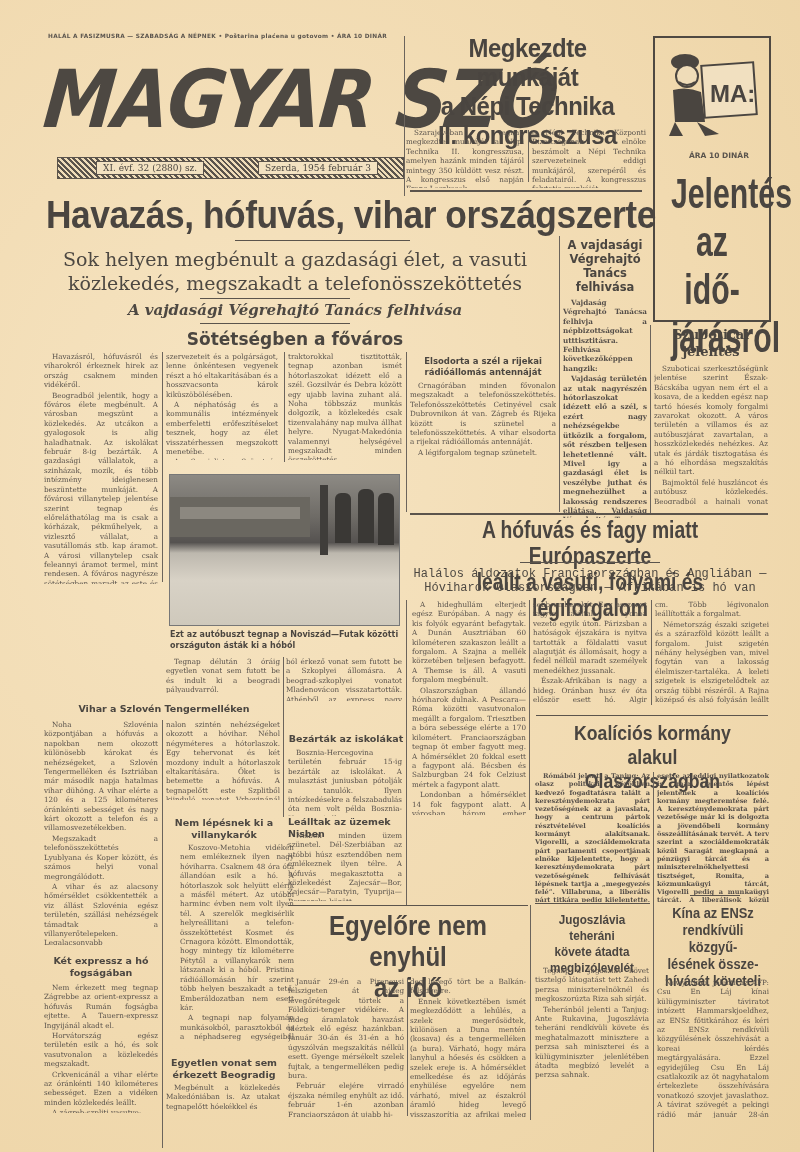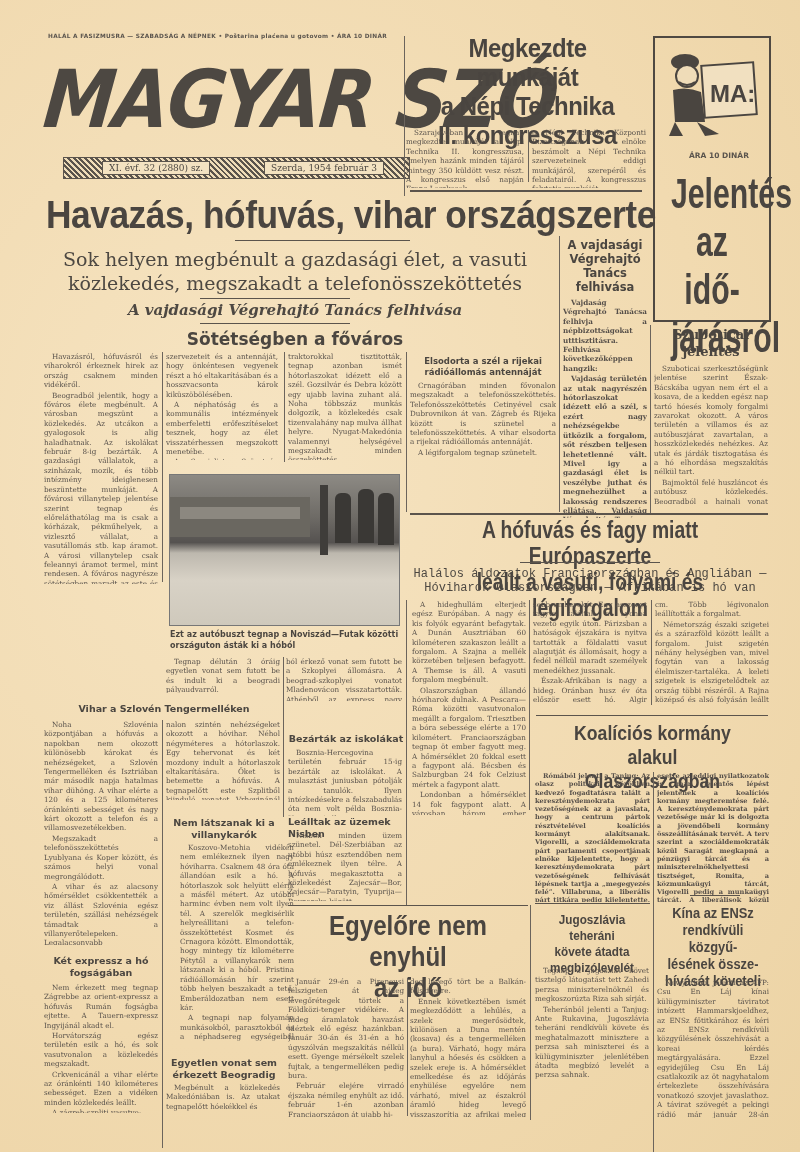--- a/index.html
+++ b/index.html
@@ -37,21 +37,21 @@
     border:1px solid #777;
     overflow:hidden;
   }
   .bigtitle { font-family:"Liberation Sans", sans-serif; font-weight:bold; color:#4a4540; line-height:1; }
 </style>
 </head>
 <body>
 
 <div class="abs motto" style="left:48px;top:33px;">HALÁL A FASIZMUSRA — SZABADSÁG A NÉPNEK • Poštarina plaćena u gotovom • ÁRA 10 DINÁR</div>
 <div class="abs masthead" style="left:48px;top:60px;">MAGYAR SZÓ</div>
-<div class="abs hatch" style="left:63px;top:157px;width:345px;height:20px;">
+<div class="abs hatch" style="left:57px;top:157px;width:345px;height:20px;">
   <span class="abs datebox" style="left:38px;top:3px;">XI. évf. 32 (2880) sz.</span>
   <span class="abs datebox" style="left:200px;top:3px;">Szerda, 1954 február 3</span>
 </div>
 
 <div class="vrule" style="left:404px;top:36px;height:160px;"></div>
 <div class="abs" style="left:410px;top:34px;width:235px;">
   <div class="bigtitle" style="text-align:center;font-size:26px;line-height:29px;letter-spacing:-0.5px;transform:scaleX(0.92);transform-origin:center top;">
     <div>Megkezdte munkáját</div>
     <div>a Népi Technika</div>
     <div>II. kongresszusa</div>
@@ -92,21 +92,21 @@
 <div class="abs" style="left:40px;top:301px;width:510px;text-align:center;font-family:'DejaVu Serif',serif;font-weight:bold;font-style:italic;font-size:15px;color:#4d4842;">A vajdasági Végrehajtó Tanács felhivása</div>
 <div class="hrule" style="left:200px;top:323px;width:150px;height:1px;"></div>
 <div class="abs" style="left:40px;top:329px;width:510px;text-align:center;font-family:'DejaVu Sans',sans-serif;font-weight:bold;font-size:17px;color:#4b4640;">Sötétségben a főváros</div>
 
 <div class="abs body-text" style="left:44px;top:352px;width:114px;height:232px;">
   <p>Havazásról, hófuvásról és viharokról érkeznek hirek az ország csaknem minden vidékéről.</p>
     <p>Beogradból jelentik, hogy a főváros élete megbénult. A városban megszünt a közlekedés. Az utcákon a gyalogosok is alig haladhatnak. Az iskolákat február 8-ig bezárták. A gazdasági vállalatok, a szinházak, mozik, és több intézmény ideiglenesen beszüntette munkáját. A fővárosi villanytelep jelentése szerint tegnap és előreláthatólag ma is csak a kórházak, pékműhelyek, a vizlesztő vállalat, a vasutállomás stb. kap áramot. A városi villanytelep csak feleannyi áramot termel, mint rendesen. A főváros nagyrésze sötétségben maradt az este és az éjjel. Megrongálódott a koszlolac-beogradi távvezeték is. A hibát keresik.</p>
 </div>
 <div class="vrule" style="left:162px;top:352px;height:230px;"></div>
 <div class="abs body-text" style="left:166px;top:352px;width:112px;height:108px;">
-  <p style="text-indent:0">szervezeteit és a antennáját, hogy önkéntesen vegyenek részt a hó eltakarításában és a hosszvacsonta károk kiküszöbölésében.</p>
+  <p style="text-indent:0">szervezeteit és a polgárságot, lenne önkéntesen vegyenek részt a hó eltakarításában és a hosszvacsonta károk kiküszöbölésében.</p>
     <p>A néphatóság és a kommunális intézmények emberfeletti erőfeszítéseket tesznek, hogy az élet visszatérhessen megszokott menetébe.</p>
     <p>A Szocialista Szövetség szervezetei saját területükön tisztitják a havat.</p>
 </div>
 <div class="vrule" style="left:284px;top:352px;height:110px;"></div>
 <div class="abs body-text" style="left:288px;top:352px;width:114px;height:108px;">
   <p style="text-indent:0">traktorokkal tisztitották, tegnap azonban ismét hótorlaszokat idézett elő a szél. Gozsilvár és Debra között egy ujabb lavina zuhant alá. Noha többszáz munkás dolgozik, a közlekedés csak tizenvalahány nap mulva állhat helyre. Nyugat-Makedónia valamennyi helységével megszakadt minden összeköttetés.</p>
 </div>
 <div class="vrule" style="left:406px;top:352px;height:160px;"></div>
 <div class="abs" style="left:410px;top:356px;width:146px;">
   <div class="subhead" style="font-size:8.5px;line-height:11px;">Elsodorta a szél a rijekai rádióállomás antennáját</div>
@@ -207,21 +207,21 @@
 </div>
 
 <div class="abs subhead" style="left:44px;top:955px;width:114px;">Két expressz a hó fogságában</div>
 <div class="abs body-text" style="left:44px;top:983px;width:114px;height:130px;">
   <p>Nem érkezett meg tegnap Zágrebbe az orient-expressz a hófuvás Rumán fogságba ejtette. A Tauern-expressz Ingyijánál akadt el.</p>
     <p>Horvátország egész területén esik a hó, és sok vasutvonalon a közlekedés megszakadt.</p>
     <p>Crkvenicánál a vihar elérte az óránkénti 140 kilométeres sebességet. Ezen a vidéken minden közlekedés leállt.</p>
     <p>A zágreb-szpliti vasutvo-</p>
 </div>
 
-<div class="abs subhead" style="left:166px;top:817px;width:116px;">Nem látszanak ki a villanykarók</div>
+<div class="abs subhead" style="left:166px;top:817px;width:116px;">Nem lépésnek ki a villanykarók</div>
 <div class="abs body-text" style="left:180px;top:843px;width:114px;height:198px;">
   <p>Koszovo-Metohia vidékén nem emlékeznek ilyen nagy hóviharra. Csaknem 48 óra óta állandóan esik a hó. A hótorlaszok sok helyütt elérik a másfél métert. Az utóbbi harminc évben nem volt ilyen tél. A szerelők megkisérlik helyreállitani a telefon-összeköttetést Kosmet és Crnagora között. Elmondották, hogy mintegy tíz kilométerre Pétytől a villanykarók nem látszanak ki a hóból. Pristina rádióállomásán hír szerint több helyen beszakadt a tető. Emberáldozatban nem esett kár.</p>
     <p>A tegnapi nap folyamán munkásokból, parasztokból és a néphadsereg egységeiből álló csapatoknak nem sikerült helyreállitani egyetlen vasutvonalon sem a közlekedést.</p>
 </div>
 
 <div class="abs subhead" style="left:166px;top:1057px;width:116px;">Egyetlen vonat sem érkezett Beogradig</div>
 <div class="abs body-text" style="left:166px;top:1083px;width:114px;height:30px;">
     <p>Megbénult a közlekedés Makedóniában is. Az utakat tegnapelőtt hóekékkel és</p>
   </div>
 

